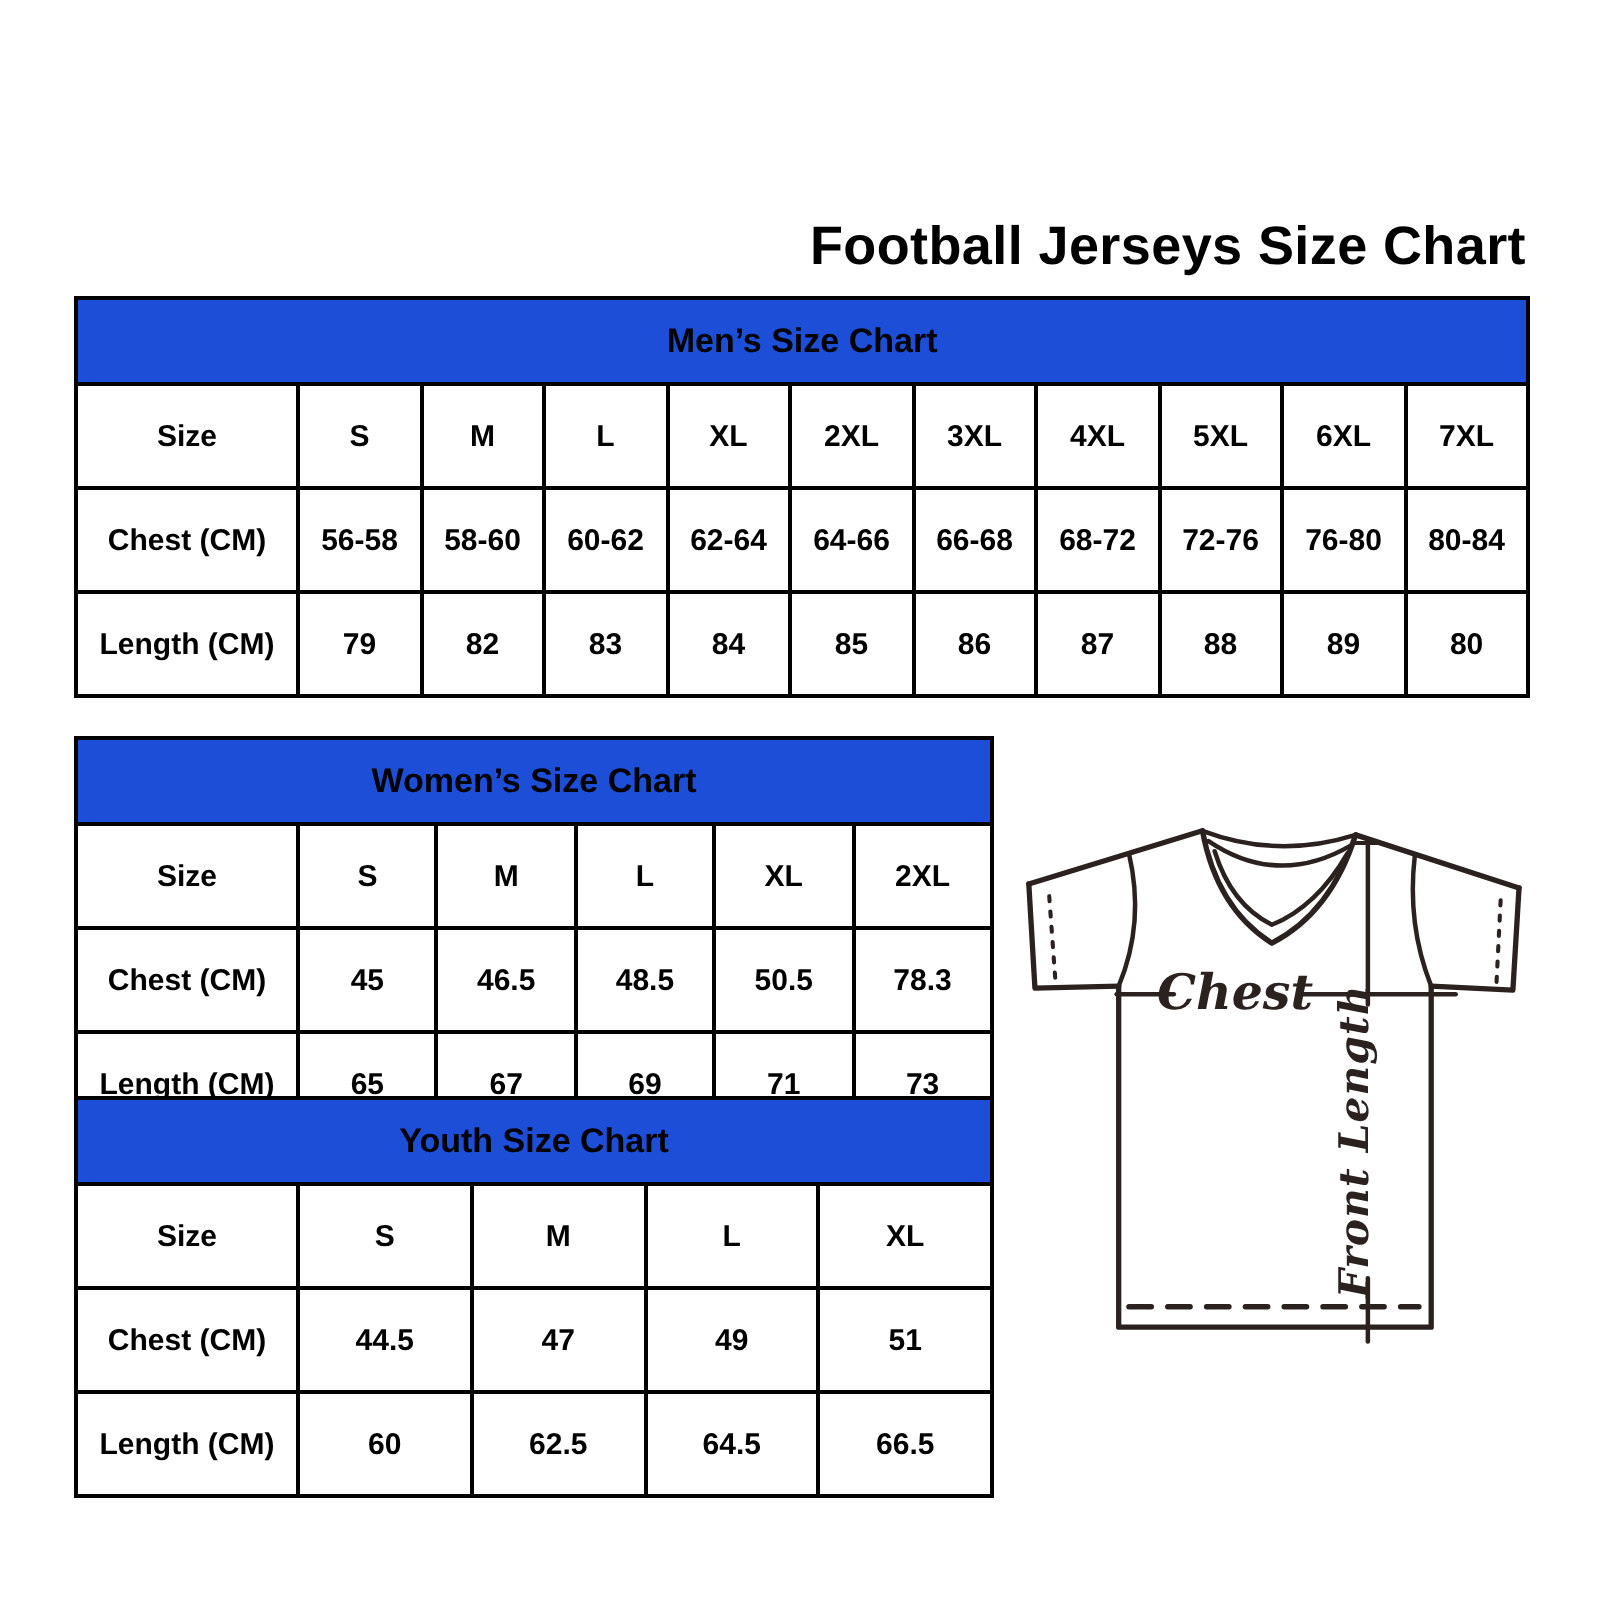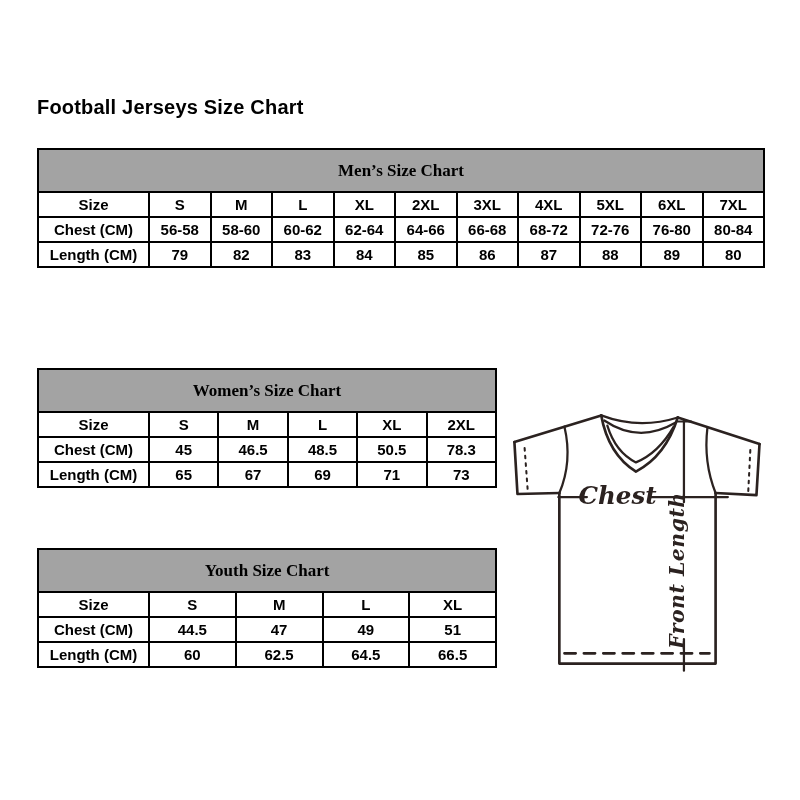--- a/index.html
+++ b/index.html
@@ -1,25 +1,25 @@
 <!DOCTYPE html>
 <html><head>
 <meta charset="utf-8">
 <style>
   html,body{margin:0;padding:0;background:#ffffff;}
   .canvas{position:relative;width:800px;height:800px;background:#ffffff;overflow:hidden;
           font-family:"Liberation Sans", sans-serif;color:#000;}
-  .title{position:absolute;left:37px;top:96px;width:726px;text-align:left;
-         font-size:20px;font-weight:bold;letter-spacing:0.2px;}
+  .title{position:absolute;left:37px;top:108px;width:726px;text-align:right;
+         font-size:27px;font-weight:bold;letter-spacing:0.2px;}
   table.szt{position:absolute;border-collapse:collapse;table-layout:fixed;
             background:#fff;}
   table.szt td{border:2px solid #000;text-align:center;vertical-align:middle;
                font-weight:bold;font-size:15px;padding:0;overflow:hidden;}
-  table.szt td.sec{background:#a3a3a3;font-size:17px;height:41px;font-family:Liberation Serif, serif;}
-  table.szt tr.r{height:25px;}
+  table.szt td.sec{background:#1d4ed8;font-size:17px;height:41px;}
+  table.szt tr.r{height:52px;}
   #menTable{left:37px;top:148px;width:726px;}
   #womenTable{left:37px;top:368px;width:458px;border-radius:32px;}
   #youthTable{left:37px;top:548px;width:458px;}
   #jersey{position:absolute;left:500px;top:396px;}
   .jtxt{font-family:"DejaVu Serif","Liberation Serif",serif;font-style:italic;
         font-weight:bold;fill:#2b2220;}
 </style>
 </head>
 <body>
 

